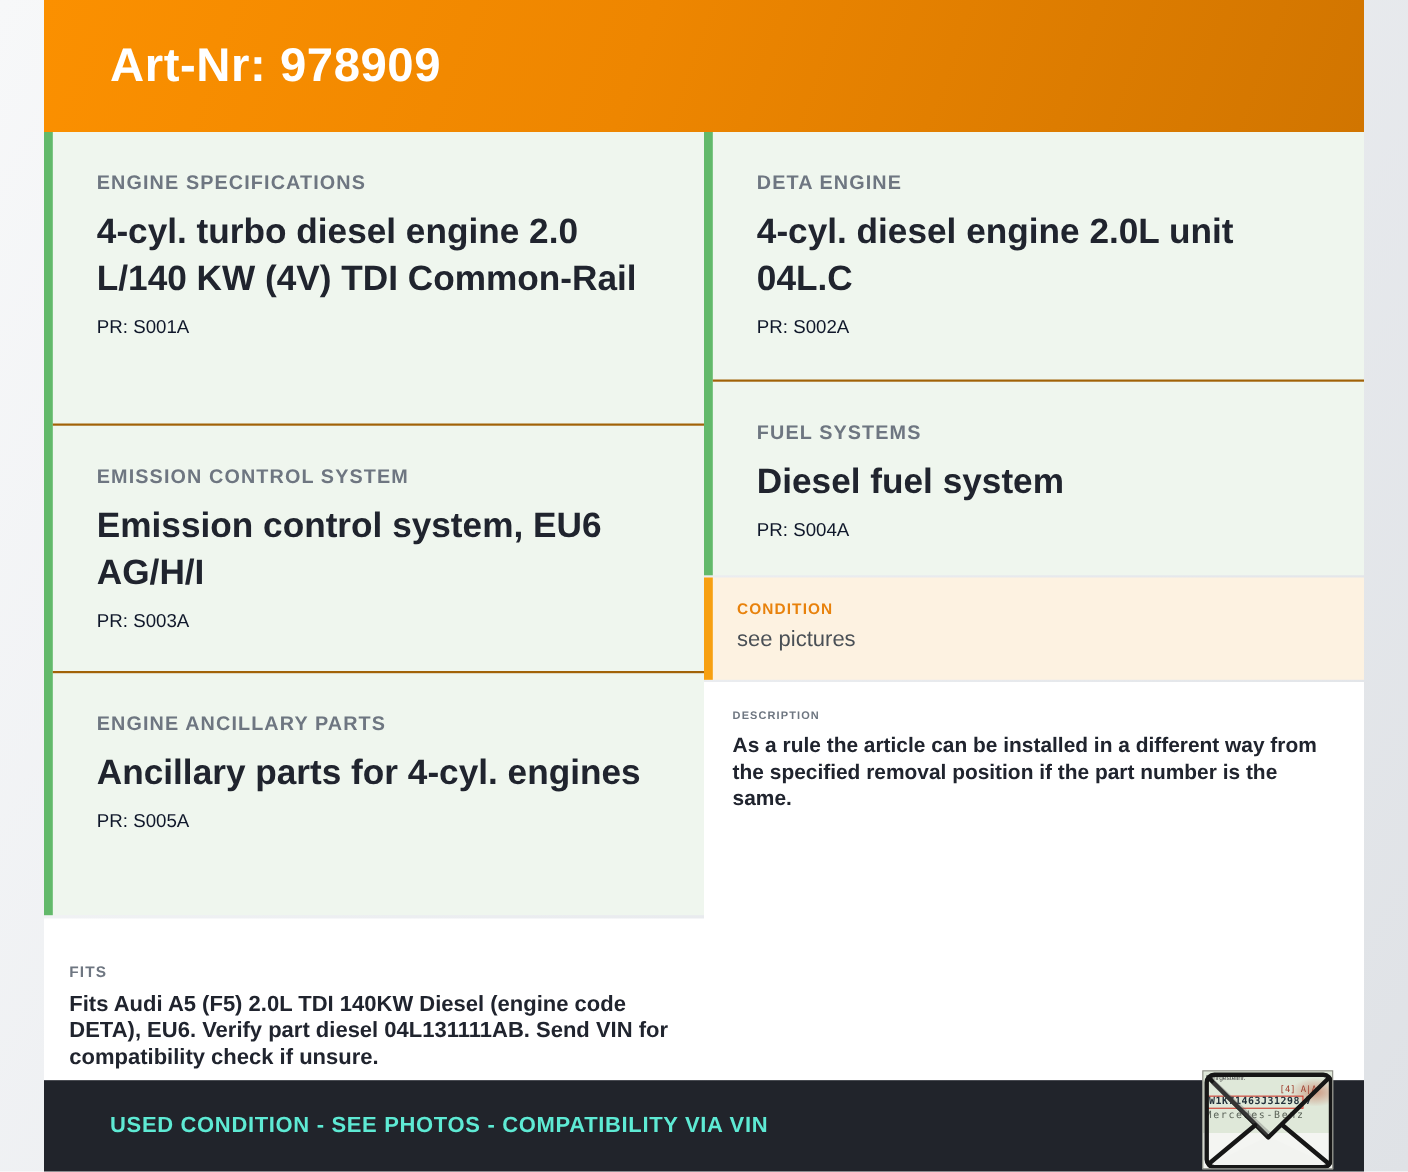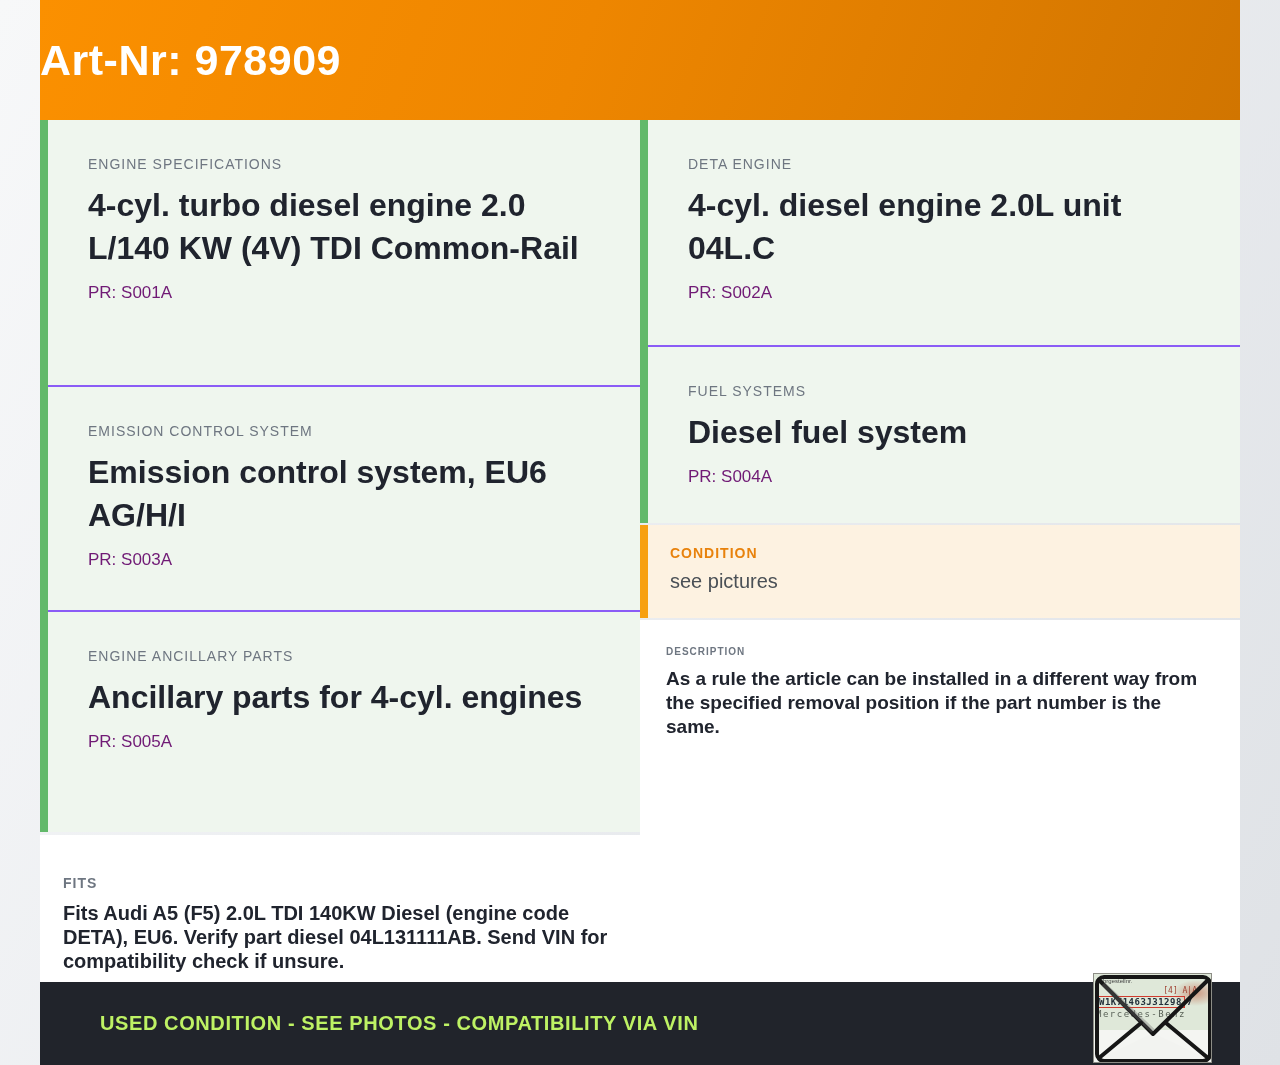--- a/index.html
+++ b/index.html
@@ -14,49 +14,50 @@
   .page {
     position:absolute; left:40px; top:0;
     width:1200px; height:1065px;
     display:flex; flex-direction:column;
   }
   
   .header {
     height:120px; flex:0 0 120px;
     background: linear-gradient(110deg,#fb9000 0%, #ee8600 45%, #d17500 100%);
     display:flex; align-items:center;
+    padding-left:60px;
   }
   .header .title {
     color:#ffffff; font-size:43px; font-weight:bold; letter-spacing:.5px;
   }
   
   .columns { flex:1; display:flex; }
   .col { width:600px; display:flex; flex-direction:column; }
   .stack {
     border-left:8px solid #62b96a;
     background:#eff6ee;
   }
   .stack-left  { height:712px; }
   .stack-right { height:403px; }
   .section { padding:36px 30px 0 40px; }
-  .section + .section { border-top:2px solid #8b5cf6; }
+  .section + .section { border-top:2px solid #a16207; }
   .sec-1 { height:265px; }
   .sec-2 { height:225px; }
   .sec-3 { height:222px; }
   .sec-r1 { height:225px; }
   .sec-r2 { height:178px; }
   .card-label {
-    font-size:14px; font-weight:normal; color:#6e7681;
+    font-size:18px; font-weight:bold; color:#6e7681;
     letter-spacing:1px; margin-bottom:12px;
   }
   .card-title {
     font-size:32px; line-height:43px; font-weight:bold; color:#20242e;
     margin-bottom:13px;
   }
-  .card-pr { font-size:17px; color:#701a75; }
+  .card-pr { font-size:17px; color:#0f172a; }
   
   .fits-card {
     margin-top:3px; height:147px;
     background:#ffffff;
     padding:40px 28px 0 23px;
   }
   .fits-label {
     font-size:14px; font-weight:bold; color:#6e7681;
     letter-spacing:1px; margin-bottom:10px;
   }
@@ -91,21 +92,21 @@
     max-width:548px;
   }
   
   .footer {
     height:83px; flex:0 0 83px;
     background:#21242b;
     display:flex; align-items:center;
     padding-left:60px;
   }
   .footer .footer-text {
-    color:#bef264; font-size:20px; font-weight:bold; letter-spacing:.6px;
+    color:#5eead4; font-size:20px; font-weight:bold; letter-spacing:.6px;
   }
   
   .vin-photo {
     position:absolute; left:1093px; top:973px;
     width:119px; height:90px;
     background:#dfe8d9;
     border:1px solid #8d8d86;
     z-index:5; overflow:hidden;
   }
   .vin-photo .red-blur {

